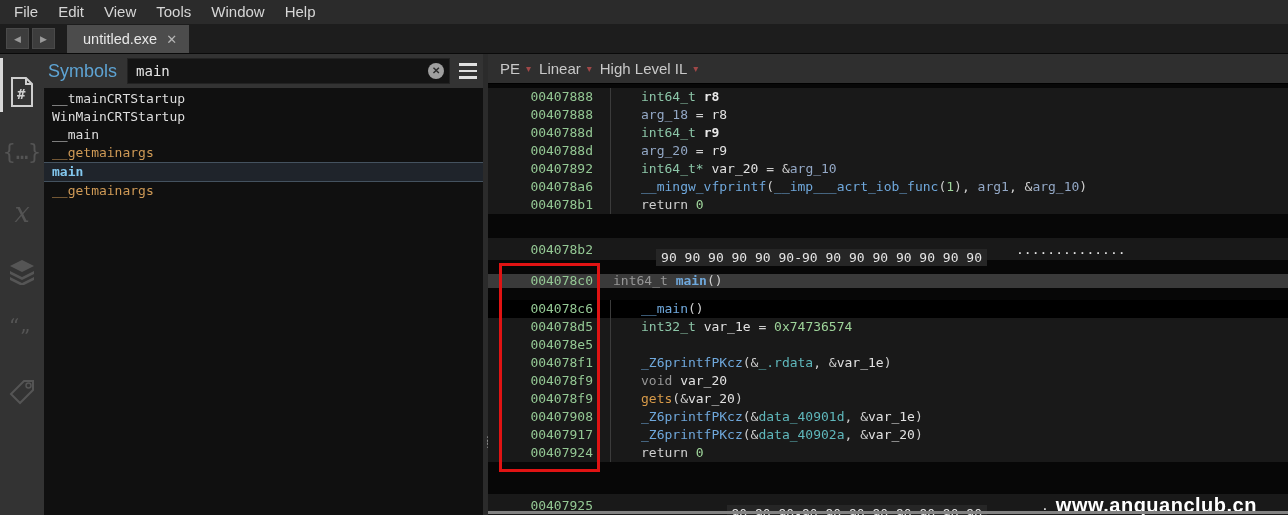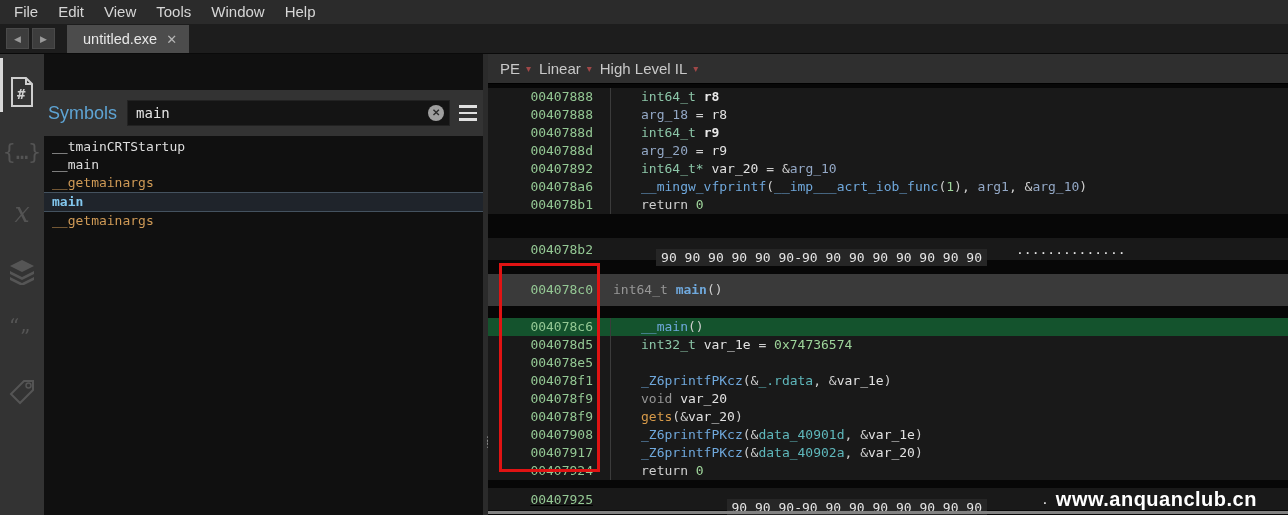--- a/index.html
+++ b/index.html
@@ -22,21 +22,21 @@
 
   
   .iconstrip { width:44px; background:#333333; position:relative; flex:none;
     display:flex; flex-direction:column; align-items:center; padding-top:8px; }
   .active-bar { position:absolute; left:0; top:4px; width:3px; height:54px; background:#d9d9d9; }
   .strip-icon { height:60px; display:flex; align-items:center; justify-content:center; width:100%; }
   .dim { color:#545454; }
 
   
   .sympanel { width:439px; flex:none; display:flex; flex-direction:column; background:#101010; }
-  .sym-header { height:46px; background:#333333; display:flex; align-items:center; padding:0 6px 0 4px; flex:none;margin-top:36px; }
+  .sym-header { height:34px; background:#333333; display:flex; align-items:center; padding:0 6px 0 4px; flex:none; }
   .sym-title { color:#5ea4d4; font-size:18px; margin-right:10px; }
   .sym-search { position:relative; width:328px; height:26px; }
   .sym-search input { width:100%; height:100%; background:#141414; border:1px solid #222;
     color:#e6e6e6; font-family:"DejaVu Sans Mono", monospace; font-size:14px; padding:0 26px 0 8px; outline:none; }
   .clear-btn { position:absolute; right:6px; top:5px; width:16px; height:16px; border-radius:50%;
     background:#9f9f9f; color:#2b2b2b; font-size:10px; font-weight:bold; display:flex;
     align-items:center; justify-content:center; line-height:1; }
   .hamburger { margin-left:9px; display:flex; flex-direction:column; gap:4px; width:18px; }
   .hamburger div { height:2.5px; background:#e0e0e0; }
   .sym-list { flex:1; padding-top:2px; font-family:"DejaVu Sans Mono", monospace; font-size:13px; }
@@ -55,25 +55,25 @@
   .view-header { height:30px; background:#2f2f2f; display:flex; align-items:center; gap:8px;
     padding-left:12px; flex:none; border-bottom:1px solid #000; }
   .vh-item { color:#c9c9c9; font-size:15px; display:flex; align-items:center; gap:6px; }
   .caret { color:#a04848; font-size:10px; }
 
   
   .code-view { flex:1; position:relative; background:#070707; padding-top:4px;
     font-family:"DejaVu Sans Mono", monospace; font-size:13px; overflow:hidden; }
   .sec { background:#191919; }
   .sec.bytes1 { margin-top:24px; }
-  .sec.fnheader { margin-top:14px; height:32px; display:flex; align-items:center; background:#3a3a3a; }
+  .sec.fnheader { margin-top:14px; height:14px; display:flex; align-items:center; background:#3a3a3a; }
   .sec.mainbody { margin-top:12px; }
-  .sec.bytes2 { margin-top:8px;text-decoration:underline; }
+  .sec.bytes2 { margin-top:32px; }
   .line { height:18px; line-height:18px; display:flex; white-space:pre; }
-  .line.hl { background:#14532d; }
+  .line.hl { background:#000000; }
   .addr { width:117px; flex:none; text-align:right; padding-right:12px; color:#94c894; }
   .gsep { width:6px; flex:none; border-right:1px solid #3b3b3b; align-self:stretch; }
   .ct { padding-left:30px; white-space:pre; }
   .fnheader .ct { padding-left:8px; }
 
   .t-type{color:#8cc6a8} .t-num{color:#9ed49a} .t-fn{color:#6fa8dc}
   .t-fnb{color:#6fa8dc;font-weight:bold} .t-imp{color:#d79a49} .t-data{color:#5fb8bc}
   .t-arg{color:#93a8c6} .t-var{color:#e2e2e2} .t-plain{color:#cfcfcf}
   .t-gray{color:#969696} .t-reg{color:#e8e8e8;font-weight:bold}
 
@@ -167,20 +167,21 @@
         <span class="clear-btn">✕</span>
       </span>
       <span class="hamburger">
         <div></div>
           <div></div>
           <div></div>
       </span>
     </div>
     <div class="sym-list" id="symlist">
         <div class="sym-item">__tmainCRTStartup</div>
+        <div class="sym-item">WinMainCRTStartup</div>
         <div class="sym-item">__main</div>
         <div class="sym-item import">__getmainargs</div>
         <div class="sym-item selected">main</div>
         <div class="sym-item import">__getmainargs</div>
       </div>
   </div>
 
   <div class="splitter">
       <span>⋮<br>⋮</span>
     </div>

